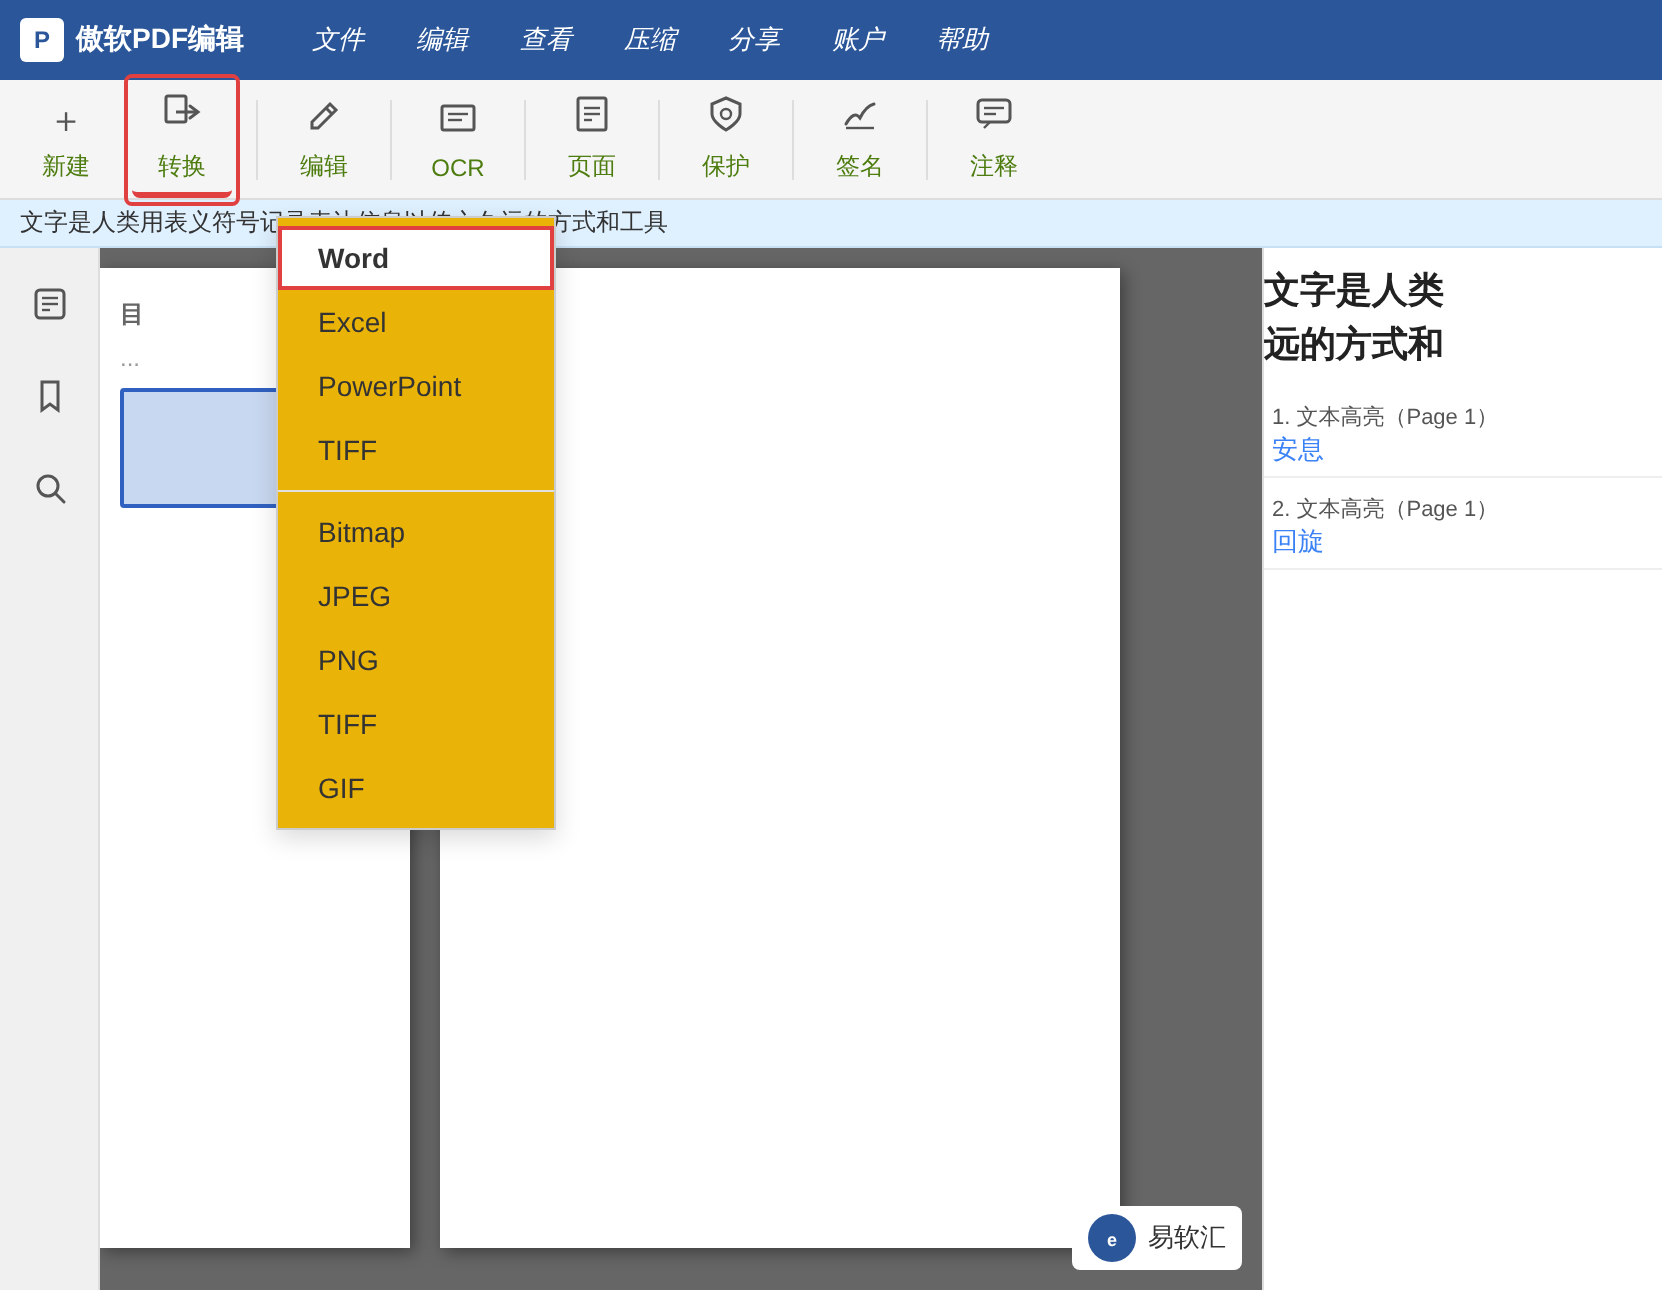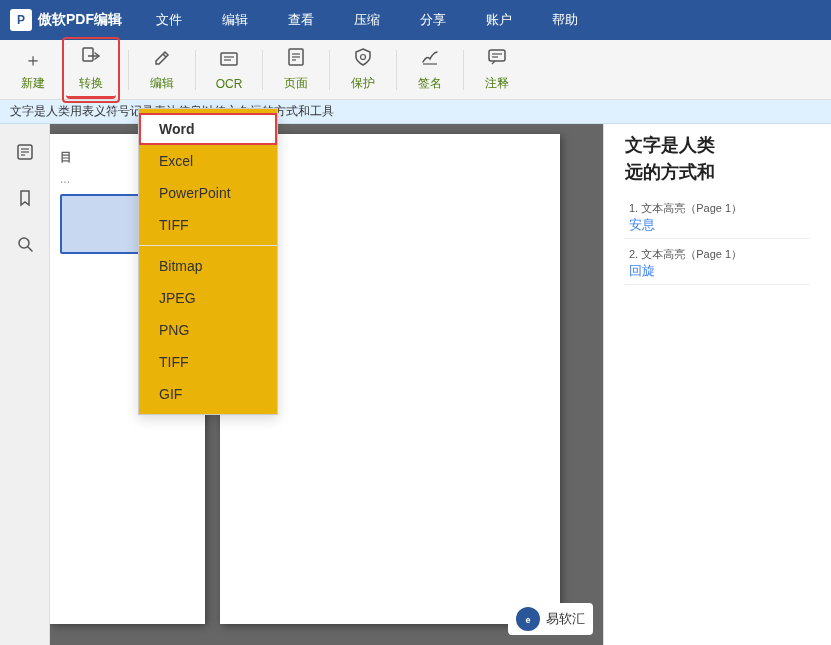--- a/index.html
+++ b/index.html
@@ -13,21 +13,21 @@
     .title-bar-logo {
       display: flex; align-items: center; gap: 6px;
       color: white; font-size: 14px; font-weight: bold;
     }
     .logo-icon {
       width: 22px; height: 22px; background: white; border-radius: 3px;
       display: flex; align-items: center; justify-content: center;
       color: #2b579a; font-weight: bold; font-size: 12px;
     }
     .title-menu {
-      display: flex; gap: 16px; margin-left: 10px;
+      display: flex; gap: 2px; margin-left: 10px; font-style: italic;
     }
     .title-menu-item {
       color: white; font-size: 13px; padding: 4px 12px;
       cursor: pointer; border-radius: 3px;
     }
 
     
     .toolbar {
       display: flex; align-items: center;
       background: #f5f5f5; height: 60px; border-bottom: 1px solid #ddd;
@@ -72,22 +72,22 @@
       border-radius: 4px; cursor: pointer; font-size: 18px; color: #555;
     }
 
     
     .pdf-area {
       flex: 1; background: #666; position: relative; overflow: hidden;
     }
 
     
     .right-panel {
-      width: 228px; background: white; border-left: 1px solid #ddd;
-      padding: 10px 21px; overflow-y: auto;
+      width: 200px; background: white; border-left: 1px solid #ddd;
+      padding: 10px 0; overflow-y: auto;
     }
     .highlight-item {
       font-size: 12px; color: #666; margin-bottom: 4px; padding: 4px;
       border-bottom: 1px solid #eee;
     }
     .highlight-item .item-label { color: #555; font-size: 11px; }
     .highlight-item .item-text { color: #3b82f6; font-size: 13px; }
     .watermark {
       position: absolute; bottom: 10px; right: 10px;
       display: flex; align-items: center; gap: 6px;

